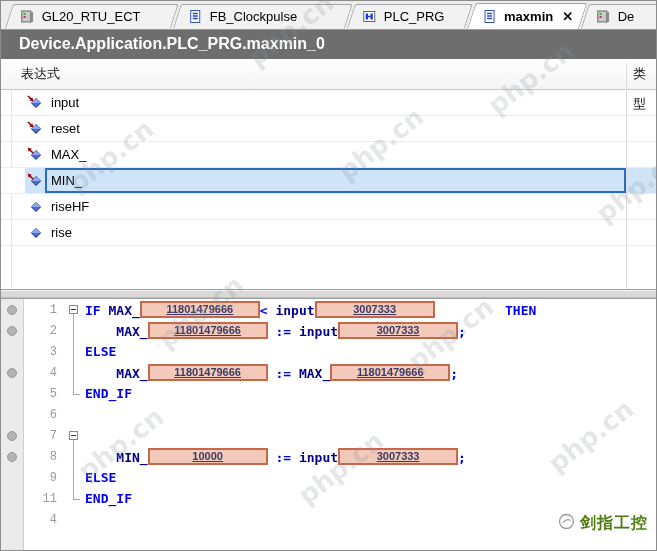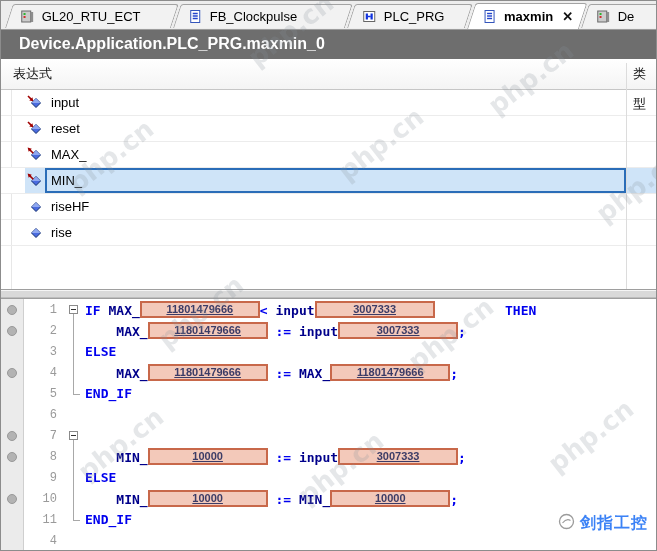--- a/index.html
+++ b/index.html
@@ -24,21 +24,21 @@
             color:#fff;font-weight:bold;font-size:16px;line-height:30px;padding-left:18px;
             box-sizing:border-box;}
   
   .watchwrap{position:absolute;left:0;top:58px;width:657px;height:230px;background:#fff;}
   .watchwrap::after{content:'';position:absolute;left:625px;top:4px;bottom:0;
                     border-left:1px solid #dcdcdc;}
   .watchwrap::before{content:'';position:absolute;left:10px;top:30px;bottom:0;
                      border-left:1px solid #e7e7e7;}
   .watch-header{position:relative;height:30px;border-bottom:1px solid #c6c6c6;
                 background:linear-gradient(#ffffff,#f4f4f4);}
-  .col-expr{position:absolute;left:12px;top:0;line-height:30px;font-size:13px;color:#111;}
+  .col-expr{position:absolute;left:20px;top:0;line-height:30px;font-size:13px;color:#111;}
   .col-type{position:absolute;left:632px;top:0;line-height:30px;font-size:13px;color:#111;}
   .wrow{position:relative;display:flex;align-items:center;height:26px;
         border-bottom:1px solid #ececec;box-sizing:border-box;}
   .wicon{margin-left:26px;width:18px;height:16px;flex:0 0 auto;}
   .wname{margin-left:6px;font-size:13px;color:#000;}
   .wrow.sel{background:linear-gradient(to right,#ffffff 0 24px,#cfe4f8 24px);}
   .selbox{position:absolute;left:44px;right:32px;top:0;bottom:0;
           border:2px solid #2a6db8;box-sizing:border-box;}
   
   .splitter{position:absolute;left:0;top:288px;width:657px;height:10px;
@@ -75,21 +75,21 @@
   .sp{color:#000;}
   .valbox{display:inline-block;width:120px;height:17px;line-height:13px;background:#f3c9ba;
           border:2px solid #c8684a;box-sizing:border-box;text-align:center;
           font:bold 11px "Liberation Sans",sans-serif;color:#3c3c66;vertical-align:-3px;
           overflow:hidden;text-decoration:underline;}
   
   .wm{position:absolute;font:bold 26px "DejaVu Sans",sans-serif;color:rgba(135,145,155,0.22);
       transform:rotate(-38deg);pointer-events:none;z-index:9;}
   .logo{position:absolute;right:8px;bottom:16px;display:flex;align-items:center;gap:5px;
         z-index:10;}
-  .logotext{font:bold 16px "DejaVu Sans",sans-serif;color:#3b82f6;letter-spacing:1px;
+  .logotext{font:bold 16px "DejaVu Sans",sans-serif;color:#4d7c0f;letter-spacing:1px;
             text-shadow:0 1px 0 #fff;}
 </style>
 </head>
 <body>
 
 <div class="stage">
 
   <div class="tabbar">
       <div class="tab" style="left: 4px; width: 166px;">
         <div class="tabinner">
@@ -269,26 +269,20 @@
         <div class="bp on"></div>
         <div class="ln">8</div>
         <div class="fold mid"></div>
         <div class="src"><span class="sp">    </span><span class="v">MIN_</span><span class="valbox">10000</span><span class="op"> := </span><span class="v">input</span><span class="valbox">3007333</span><span class="op">;</span></div>
       </div>
       <div class="cl">
         <div class="bp"></div>
         <div class="ln">9</div>
         <div class="fold mid"></div>
         <div class="src"><span class="kw">ELSE</span></div>
-      </div>
-      <div class="cl">
-        <div class="bp on"></div>
-        <div class="ln">10</div>
-        <div class="fold mid"></div>
-        <div class="src"><span class="sp">    </span><span class="v">MIN_</span><span class="valbox">10000</span><span class="op"> := </span><span class="v">MIN_</span><span class="valbox">10000</span><span class="op">;</span></div>
       </div>
       <div class="cl">
         <div class="bp"></div>
         <div class="ln">11</div>
         <div class="fold end"></div>
         <div class="src"><span class="kw">END_IF</span></div>
       </div>
       <div class="cl">
         <div class="bp"></div>
         <div class="ln">4</div>

